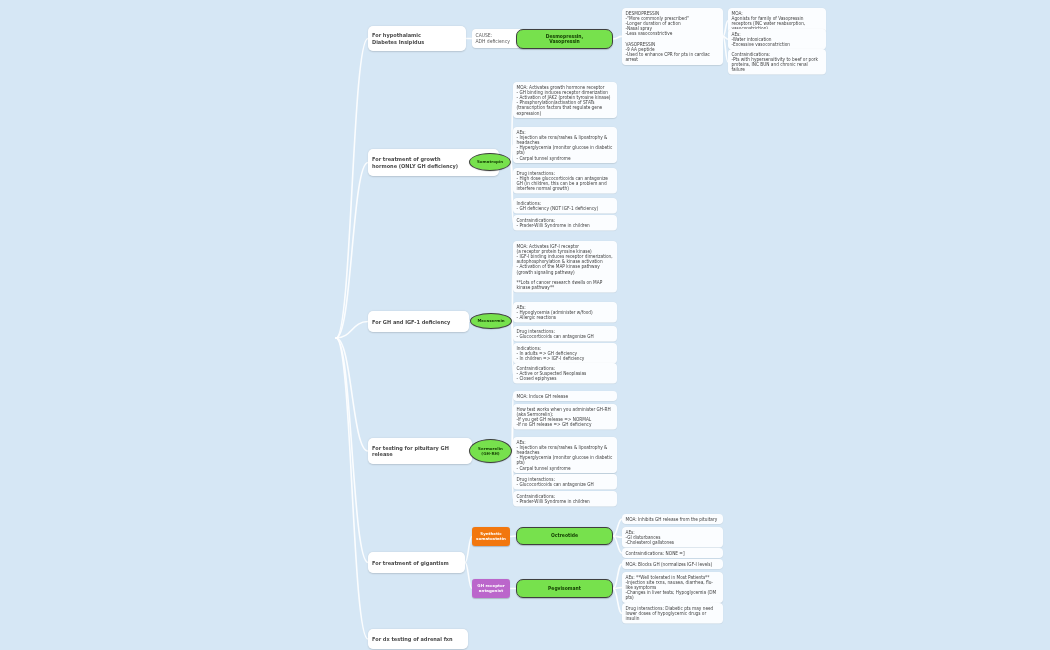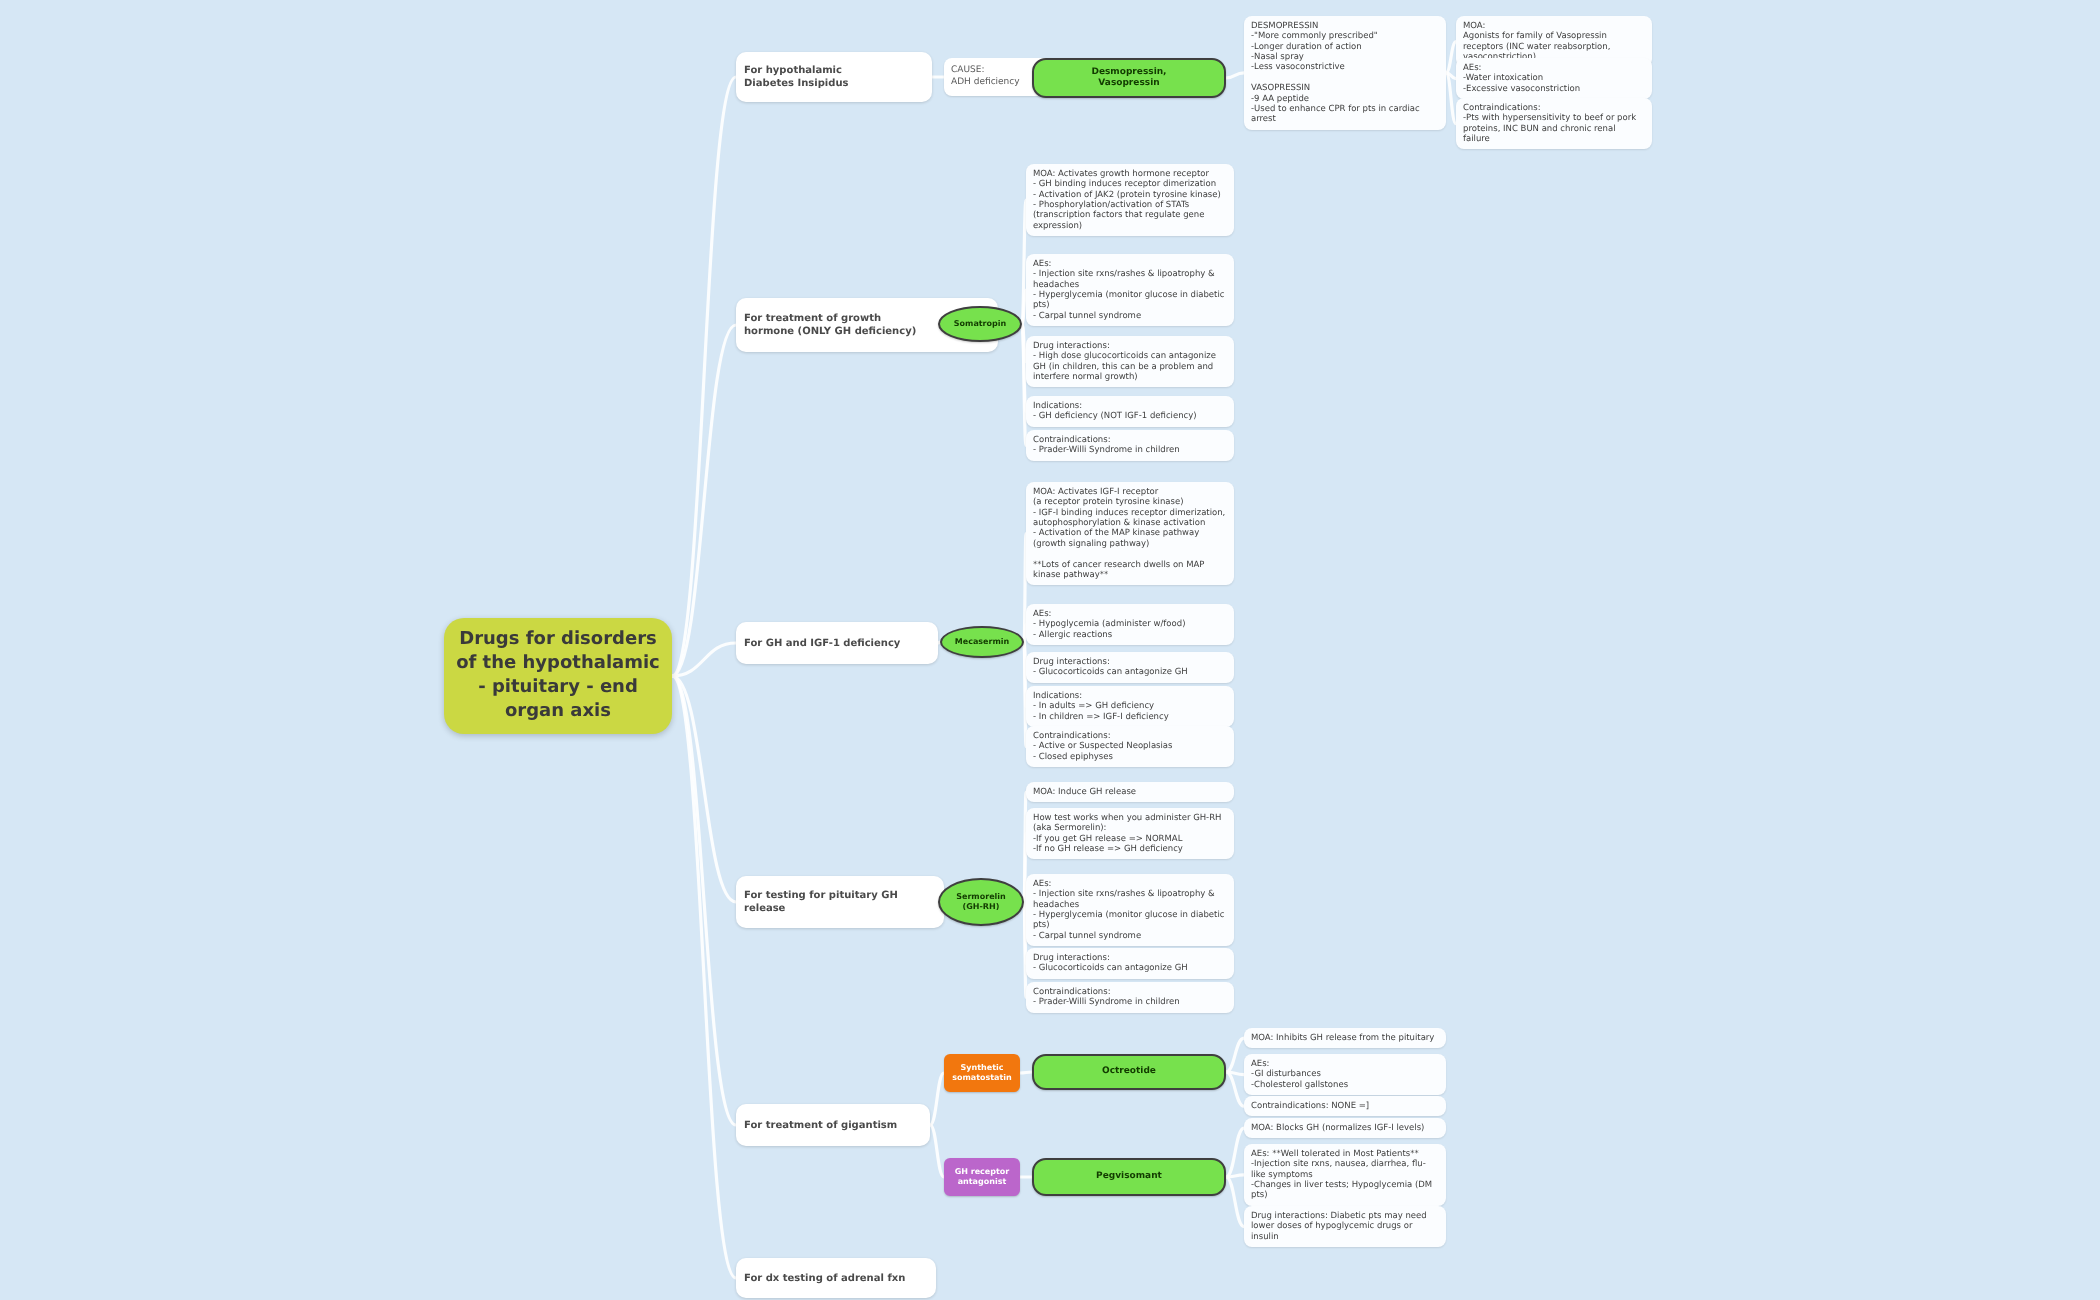--- a/index.html
+++ b/index.html
@@ -102,24 +102,20 @@
       <path d="M 613 536 C 617.5 536, 617.5 519.08984375, 622 519.08984375" fill="none" stroke="#ffffff" stroke-width="1.6" stroke-linecap="round" opacity="0.9"></path>
       <path d="M 613 536 C 617.5 536, 617.5 537.26953125, 622 537.26953125" fill="none" stroke="#ffffff" stroke-width="1.6" stroke-linecap="round" opacity="0.9"></path>
       <path d="M 613 536 C 617.5 536, 617.5 553.08984375, 622 553.08984375" fill="none" stroke="#ffffff" stroke-width="1.6" stroke-linecap="round" opacity="0.9"></path>
       <path d="M 465 562.5 C 468.5 562.5, 468.5 588.5, 472 588.5" fill="none" stroke="#ffffff" stroke-width="1.6" stroke-linecap="round" opacity="0.9"></path>
       <path d="M 510 588.5 C 513 588.5, 513 588.5, 516 588.5" fill="none" stroke="#ffffff" stroke-width="1.6" stroke-linecap="round" opacity="0.9"></path>
       <path d="M 613 588.5 C 617.5 588.5, 617.5 564.08984375, 622 564.08984375" fill="none" stroke="#ffffff" stroke-width="1.6" stroke-linecap="round" opacity="0.9"></path>
       <path d="M 613 588.5 C 617.5 588.5, 617.5 587.44921875, 622 587.44921875" fill="none" stroke="#ffffff" stroke-width="1.6" stroke-linecap="round" opacity="0.9"></path>
       <path d="M 613 588.5 C 617.5 588.5, 617.5 613.26953125, 622 613.26953125" fill="none" stroke="#ffffff" stroke-width="1.6" stroke-linecap="round" opacity="0.9"></path>
     </svg>
 
-  <div class="central" id="n-central">Drugs for disorders
-of the hypothalamic
-- pituitary - end
-organ axis</div>
 
   <div class="node topic" id="n-di" style="left:368px;top:26px;width:196px;min-height:50px;">For hypothalamic
 Diabetes Insipidus</div>
   <div class="node topic" id="n-growth" style="left:368px;top:149px;width:262px;min-height:54px;">For treatment of growth
 hormone (ONLY GH deficiency)</div>
   <div class="node topic" id="n-igf" style="left:368px;top:311px;width:202px;min-height:42px;">For GH and IGF-1 deficiency</div>
   <div class="node topic" id="n-testing" style="left:368px;top:438px;width:208px;min-height:52px;">For testing for pituitary GH
 release</div>
   <div class="node topic" id="n-gigantism" style="left:368px;top:552px;width:194px;min-height:42px;">For treatment of gigantism</div>
   <div class="node topic" id="n-adrenal" style="left:368px;top:629px;width:200px;min-height:40px;">For dx testing of adrenal fxn</div>

